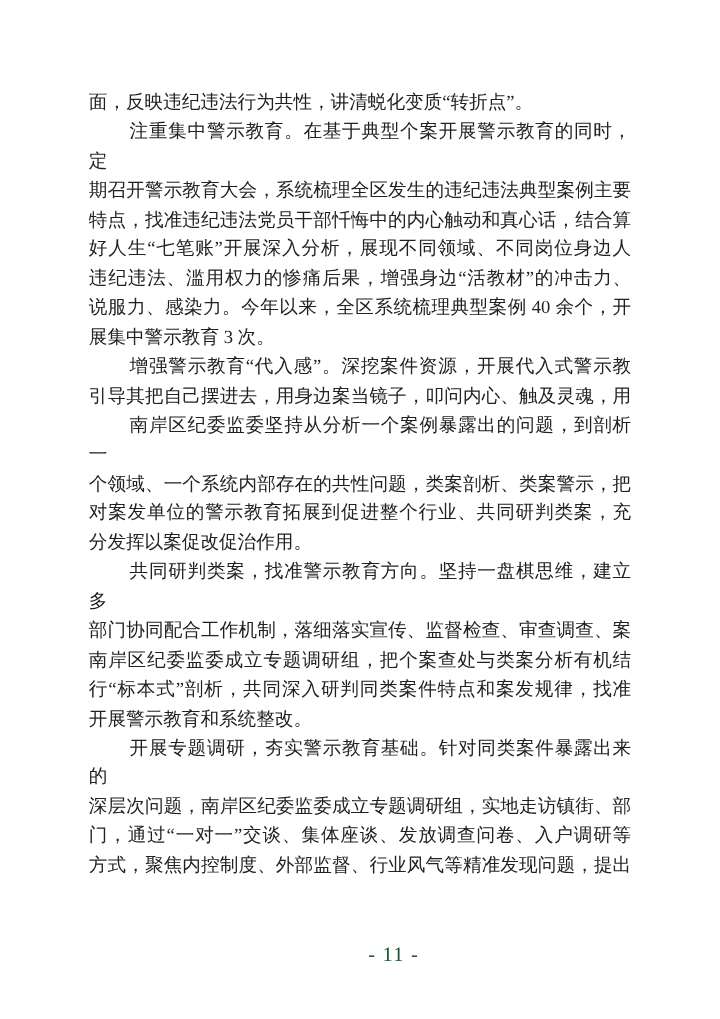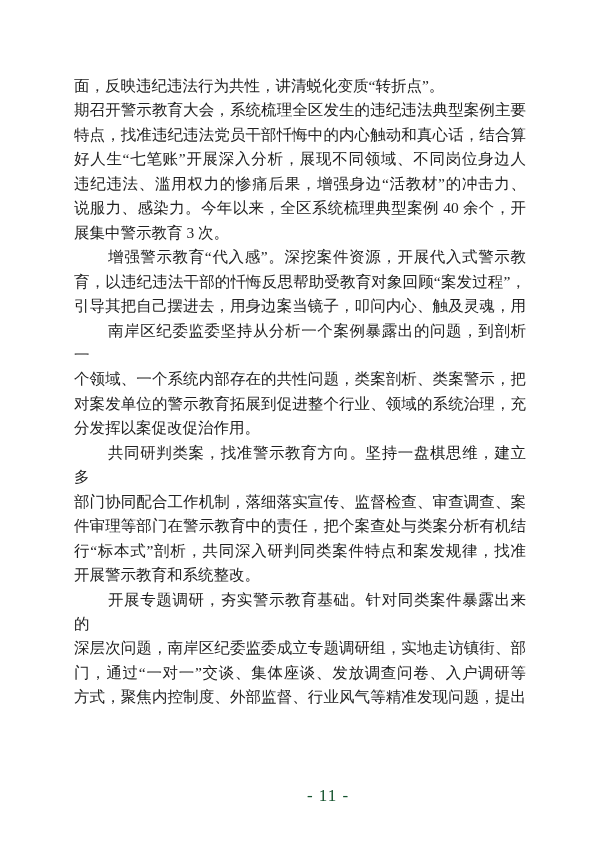--- a/index.html
+++ b/index.html
@@ -48,36 +48,36 @@
     letter-spacing: 1px;
     margin-left: 28px;
   }
 </style>
 </head>
 <body>
 
 <div class="page">
   <div class="content">
     <div class="ln end">面，反映违纪违法行为共性，讲清蜕化变质“转折点”。</div>
+    <div class="ln ind">注重集中警示教育。在基于典型个案开展警示教育的同时，定</div>
     <div class="ln">期召开警示教育大会，系统梳理全区发生的违纪违法典型案例主要</div>
     <div class="ln">特点，找准违纪违法党员干部忏悔中的内心触动和真心话，结合算</div>
     <div class="ln">好人生“七笔账”开展深入分析，展现不同领域、不同岗位身边人</div>
     <div class="ln">违纪违法、滥用权力的惨痛后果，增强身边“活教材”的冲击力、</div>
     <div class="ln">说服力、感染力。今年以来，全区系统梳理典型案例 40 余个，开</div>
     <div class="ln end">展集中警示教育 3 次。</div>
     <div class="ln ind">增强警示教育“代入感”。深挖案件资源，开展代入式警示教</div>
-    <div class="ln">育，以违纪违法干部的忏悔反思帮助受教育对象回顾“案发过程”，</div>
     <div class="ln">引导其把自己摆进去，用身边案当镜子，叩问内心、触及灵魂，用</div>
     <div class="ln ind">南岸区纪委监委坚持从分析一个案例暴露出的问题，到剖析一</div>
     <div class="ln">个领域、一个系统内部存在的共性问题，类案剖析、类案警示，把</div>
-    <div class="ln">对案发单位的警示教育拓展到促进整个行业、领域的系统治理，充</div>
+    <div class="ln">对案发单位的警示教育拓展到促进整个行业、共同研判类案，充</div>
     <div class="ln end">分发挥以案促改促治作用。</div>
     <div class="ln ind">共同研判类案，找准警示教育方向。坚持一盘棋思维，建立多</div>
     <div class="ln">部门协同配合工作机制，落细落实宣传、监督检查、审查调查、案</div>
-    <div class="ln">件审理等部门在警示教育中的责任，把个案查处与类案分析有机结</div>
+    <div class="ln">南岸区纪委监委成立专题调研组，把个案查处与类案分析有机结</div>
     <div class="ln">行“标本式”剖析，共同深入研判同类案件特点和案发规律，找准</div>
     <div class="ln end">开展警示教育和系统整改。</div>
     <div class="ln ind">开展专题调研，夯实警示教育基础。针对同类案件暴露出来的</div>
     <div class="ln">深层次问题，南岸区纪委监委成立专题调研组，实地走访镇街、部</div>
     <div class="ln">门，通过“一对一”交谈、集体座谈、发放调查问卷、入户调研等</div>
     <div class="ln">方式，聚焦内控制度、外部监督、行业风气等精准发现问题，提出</div>
 
   </div>
   <div class="pagenum">- 11 -</div>
 </div>

